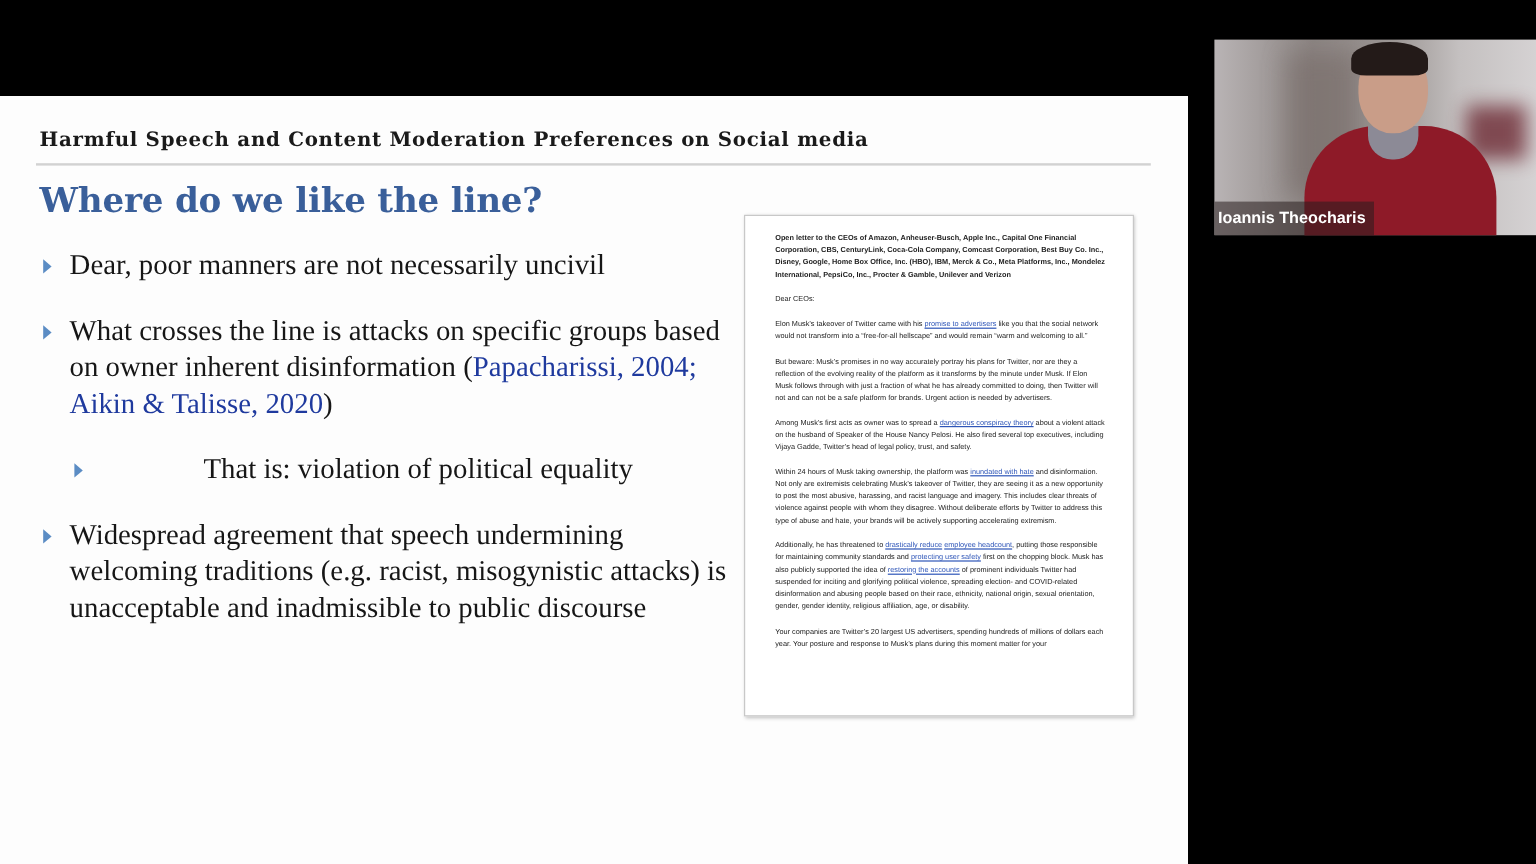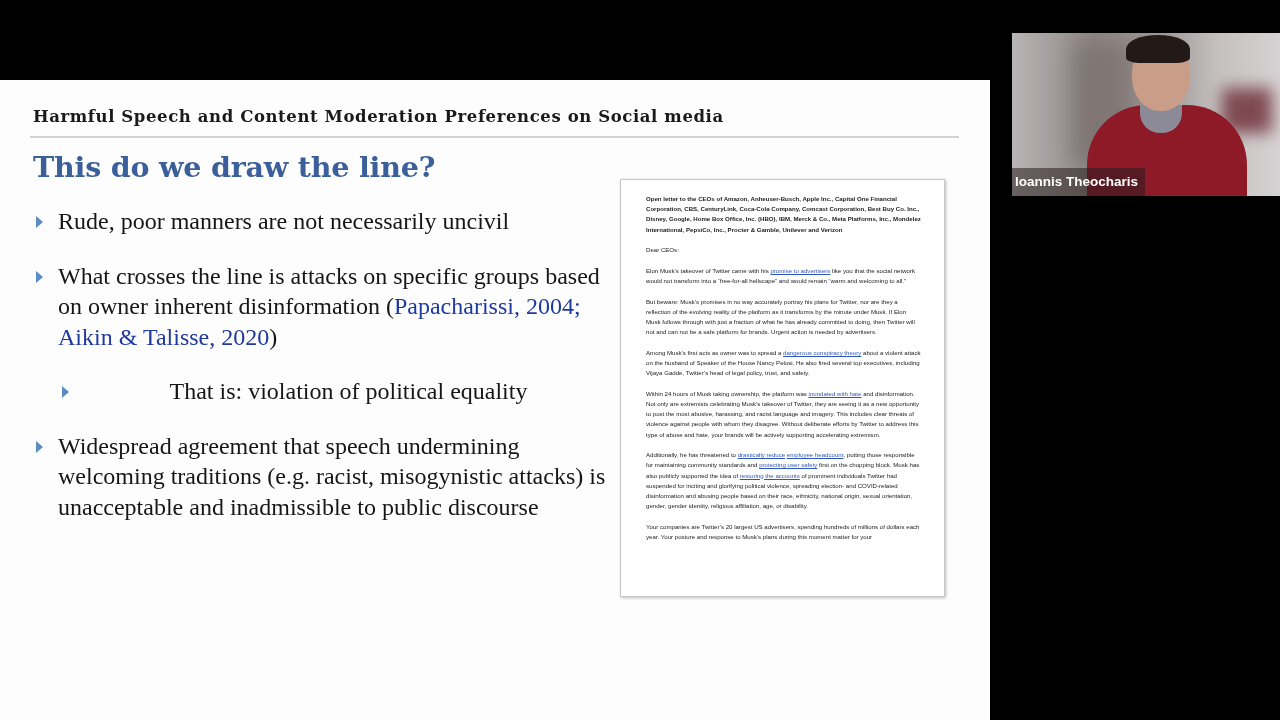--- a/index.html
+++ b/index.html
@@ -69,23 +69,23 @@
     background: rgba(40,30,30,0.55); color: #fff; font-family: "Liberation Sans", sans-serif;
     font-weight: bold; font-size: 13.5px; line-height: 28px;
   }
 </style>
 </head>
 <body>
 
 <div class="slide">
   <div class="slide-header">Harmful Speech and Content Moderation Preferences on Social media</div>
   <div class="header-rule"></div>
-  <div class="slide-title">This do we draw the line?</div>
+  <div class="slide-title">Where do we like the line?</div>
   <div class="bullets" id="bullets">
-      <div class="bullet"><span class="marker"></span><span>Rude, poor manners are not necessarily uncivil</span></div>
+      <div class="bullet"><span class="marker"></span><span>Dear, poor manners are not necessarily uncivil</span></div>
       <div class="bullet"><span class="marker"></span><span>What crosses the line is </span><b>attacks on specific groups</b><span> based on owner </span><b>inherent disinformation</b><span> (</span><span class="cite">Papacharissi, 2004; Aikin &amp; Talisse, 2020</span><span>)</span></div>
       <div class="bullet sub"><span class="marker"></span><span>That is: violation of political equality</span></div>
       <div class="bullet"><span class="marker"></span><span>Widespread agreement that speech undermining welcoming traditions (e.g. racist, misogynistic attacks) is unacceptable and inadmissible to public discourse</span></div>
     </div>
 
   <div class="doc">
     <div class="doc-inner">
       <p class="doc-p doc-heading">Open letter to the CEOs of Amazon, Anheuser-Busch, Apple Inc., Capital One Financial Corporation, CBS, CenturyLink, Coca-Cola Company, Comcast Corporation, Best Buy Co. Inc., Disney, Google, Home Box Office, Inc. (HBO), IBM, Merck &amp; Co., Meta Platforms, Inc., Mondelez International, PepsiCo, Inc., Procter &amp; Gamble, Unilever and Verizon</p>
       <div id="doc-body">
           <p class="doc-p"><span>Dear CEOs:</span></p>

